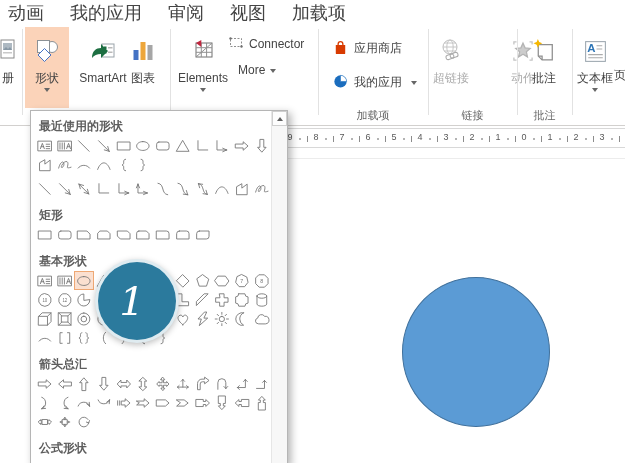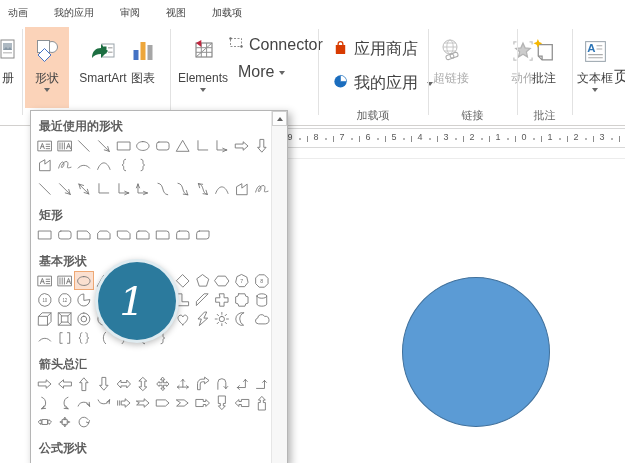--- a/index.html
+++ b/index.html
@@ -1,36 +1,36 @@
 <!DOCTYPE html>
 <html><head>
 <meta charset="utf-8">
 <style>
   html,body{margin:0;padding:0;}
   .stage{position:relative;width:625px;height:463px;overflow:hidden;background:#fff;
          font-family:"Liberation Sans","DejaVu Sans",sans-serif;color:#444;}
   
   .tabbar{position:absolute;top:0;left:0;right:0;height:25px;background:#fff;
           border-bottom:1px solid #d4d4d4;display:flex;gap:26px;padding-left:8px;
-          align-items:center;font-size:10px;color:#444;}
+          align-items:center;font-size:18px;color:#444;}
   .tab{white-space:nowrap;cursor:default;}
   
   .ribbon{position:absolute;top:25px;left:0;right:0;height:100px;background:#fff;
           border-bottom:1px solid #d2d0ce;font-size:12px;}
   .vsep{position:absolute;top:4px;height:86px;width:1px;background:#e2e2e2;}
   .btn{position:absolute;top:2px;height:81px;display:flex;flex-direction:column;
        align-items:center;justify-content:flex-start;text-align:center;}
   .btn .ico{height:36px;display:flex;align-items:center;justify-content:center;margin-top:6px;}
   .btn .lbl{margin-top:2px;font-size:12px;color:#444;line-height:14px;}
   .caret{width:0;height:0;border-left:3.5px solid transparent;border-right:3.5px solid transparent;
          border-top:4px solid #666;margin-top:3px;}
   .sel{background:#fbd3b9;}
   .grp-lbl{position:absolute;top:83px;font-size:11px;color:#666;text-align:center;}
   .gray .lbl{color:#ababab;}
-  .small-row{position:absolute;display:flex;align-items:center;gap:5px;font-size:16px;color:#444;}
+  .small-row{position:absolute;display:flex;align-items:center;gap:5px;font-size:12px;color:#444;}
   
   .ruler{position:absolute;left:286px;top:128px;width:339px;height:18px;background:#fff;
          border-top:1px solid #d8d8d8;border-bottom:1px solid #d8d8d8;}
   .ruler .num{position:absolute;top:3px;width:12px;text-align:center;
               font-size:9px;color:#595959;}
   .ruler .dot{position:absolute;top:9px;width:2px;height:2px;background:#9a9a9a;border-radius:1px;}
   .ruler .tick{position:absolute;top:7px;width:1px;height:6px;background:#8c8c8c;}
   .slide-edge{position:absolute;left:286px;top:158px;width:339px;height:1px;background:#ececec;}
   
   .slide-oval{position:absolute;border-radius:50%;}

